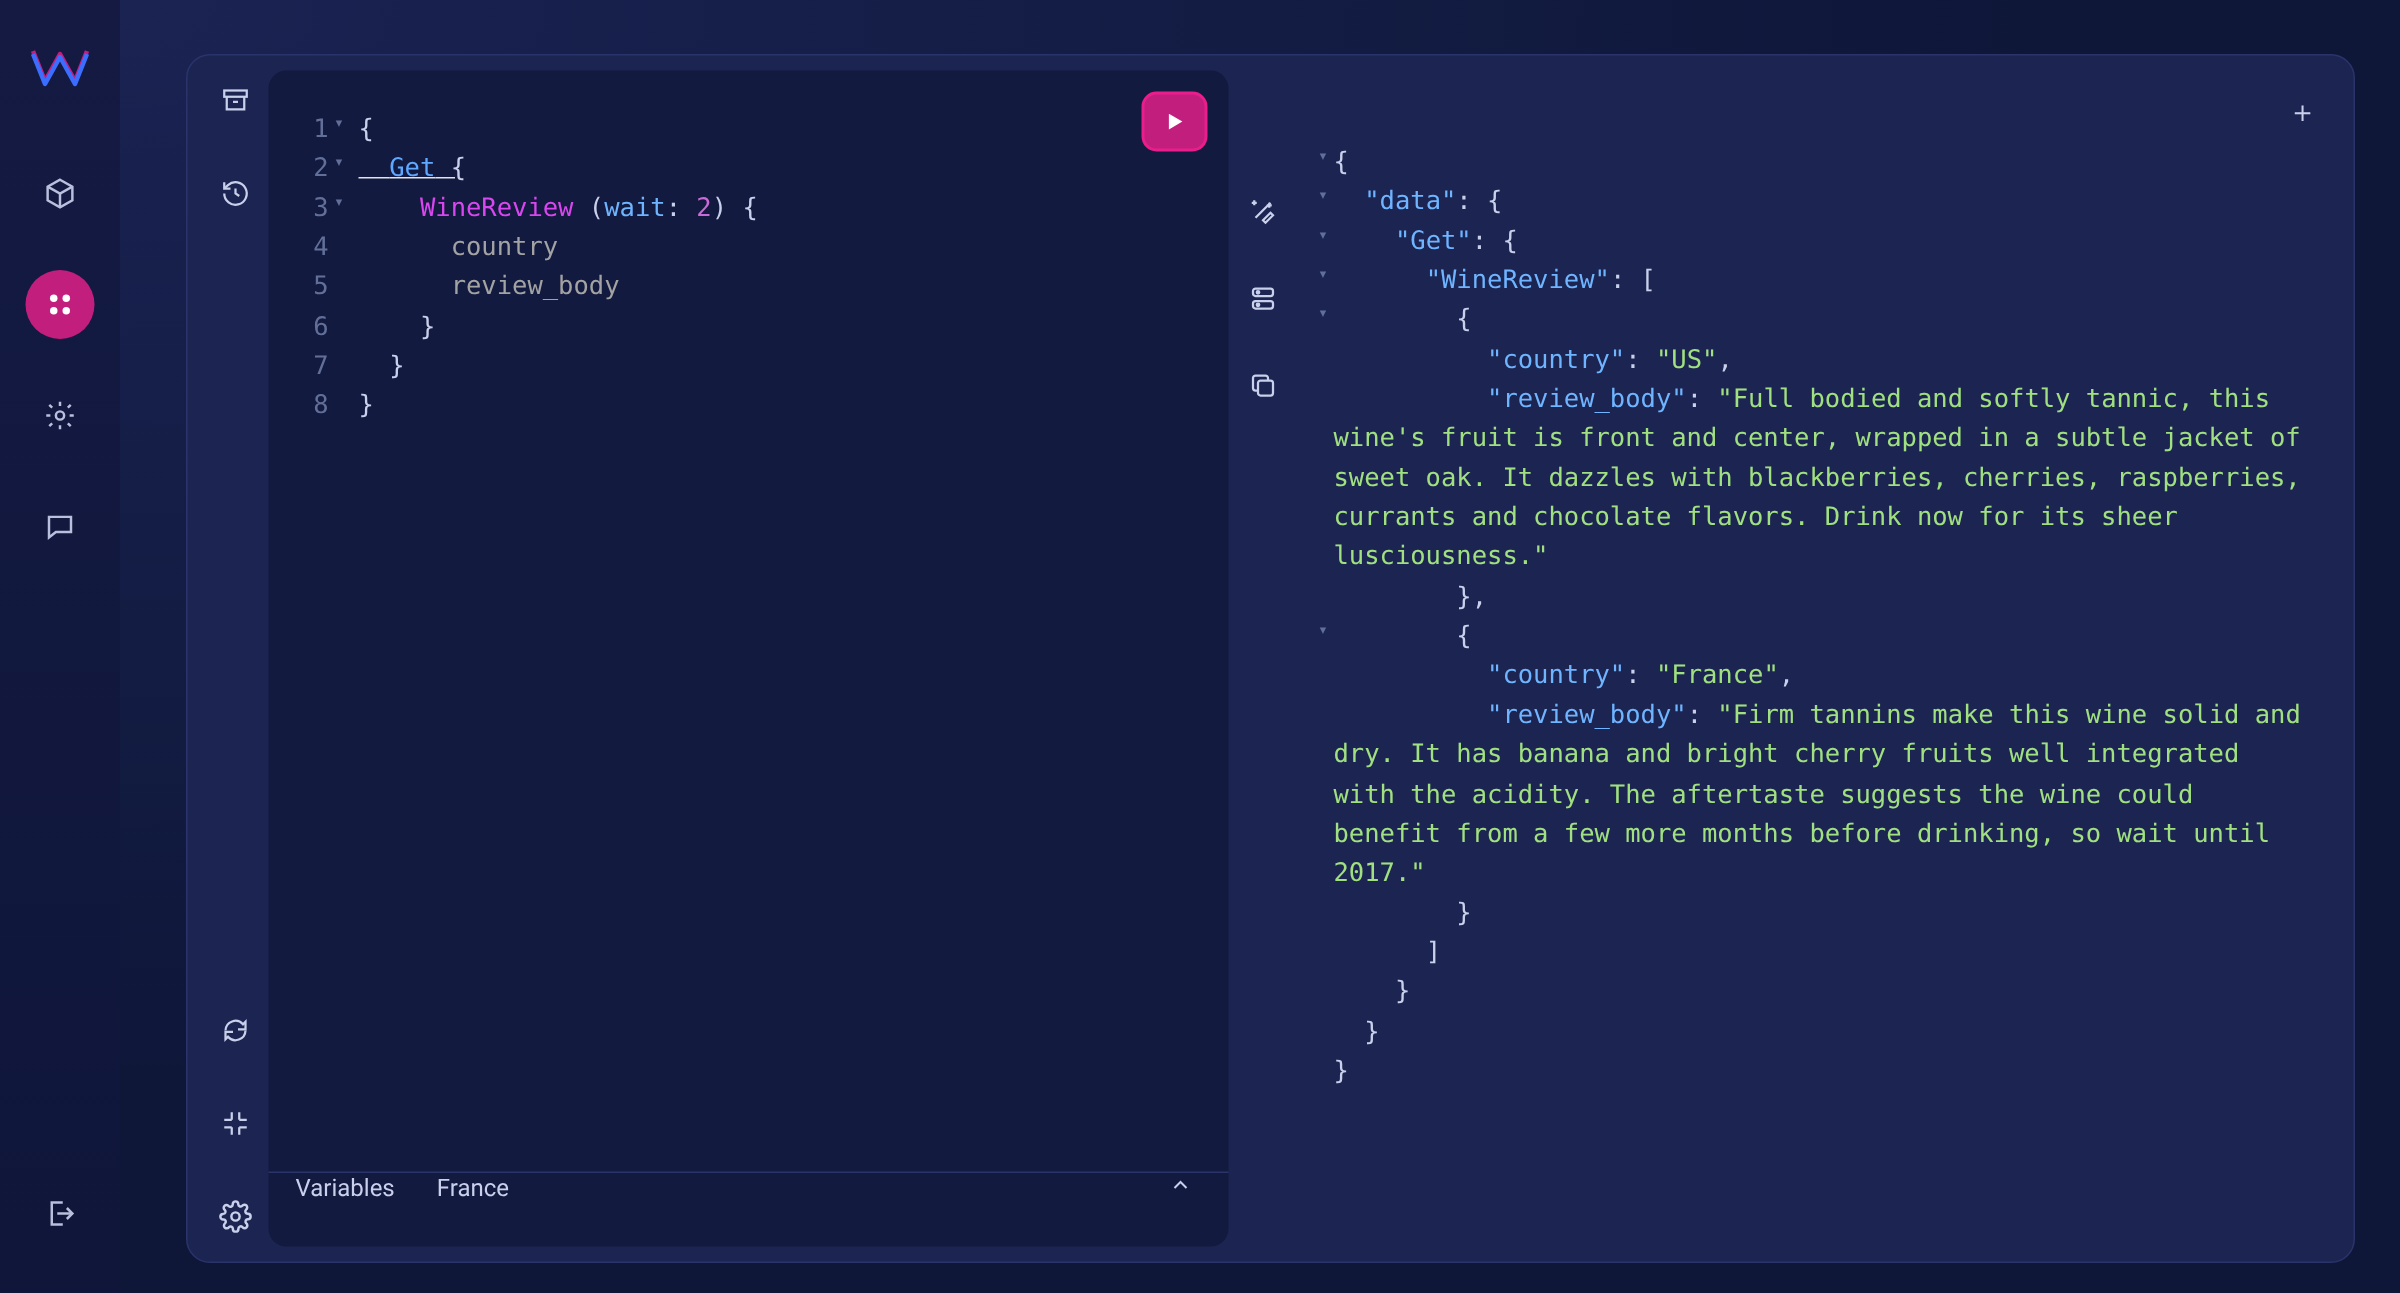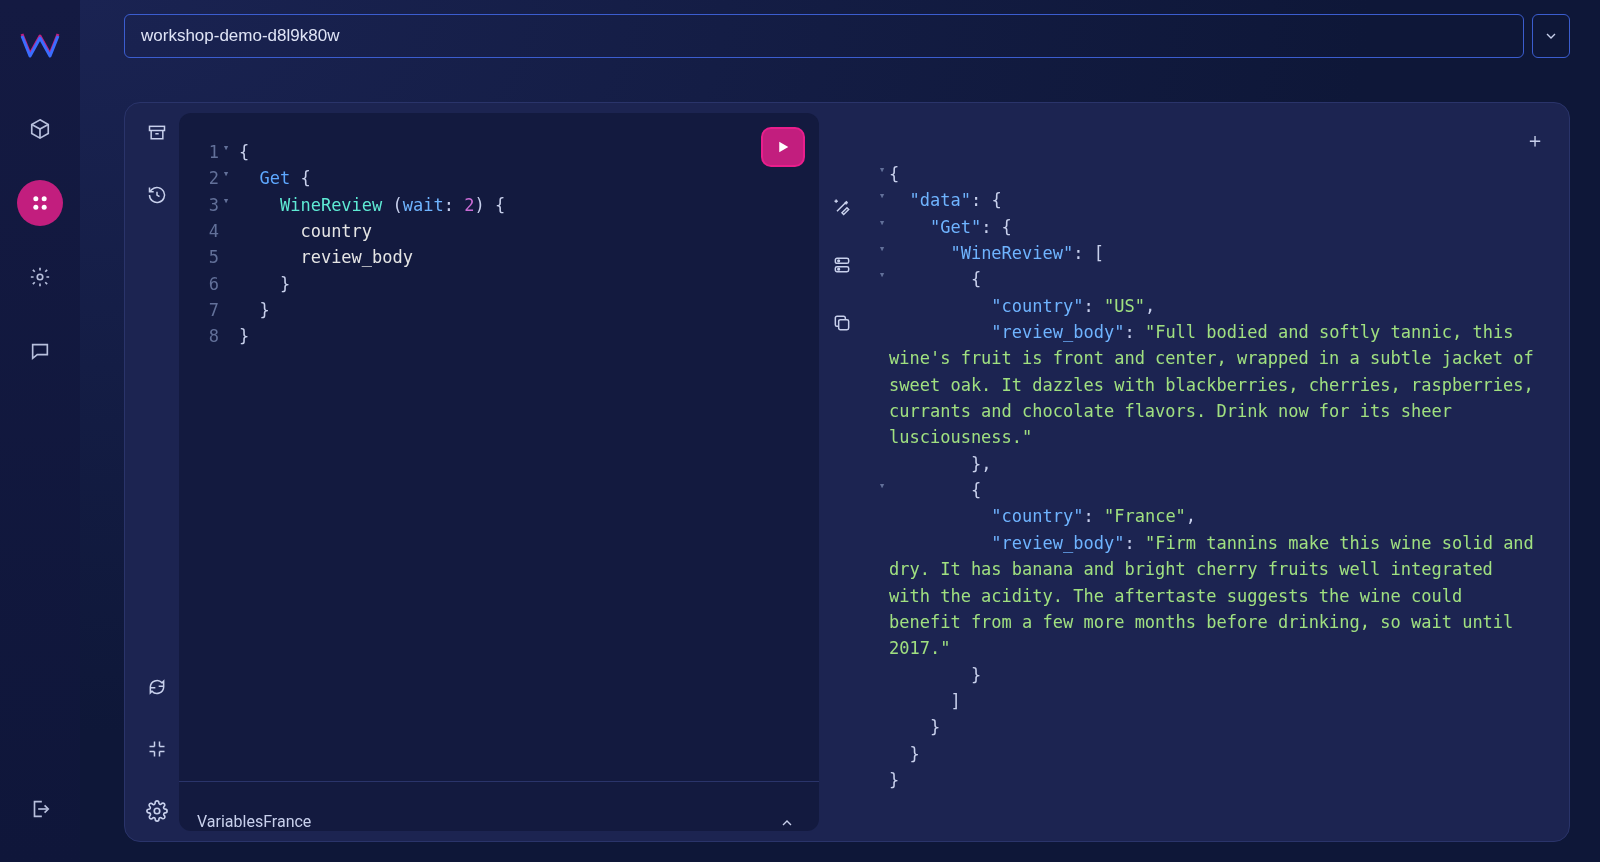--- a/index.html
+++ b/index.html
@@ -90,28 +90,28 @@
   }
   .code-area {
     flex:1;overflow:auto;
     font-family: ui-monospace, SFMono-Regular, Menlo, Consolas, monospace;
     font-size:17px;line-height:1.55;
     padding:4px 18px 10px 14px;
   }
   .code-line { display:flex;white-space:pre; }
   .ln { width:26px;text-align:right;color:#627099;user-select:none; }
   .fold { width:14px;color:#627099;text-align:center;font-size:11px;user-select:none; }
-  .cl { color:#5eead4; }
+  .cl { color:#d946ef; }
   .kw { color:#5ea8ff; }
-  .fld { color:#e5e5e5; }
+  .fld { color:#a3a3a3; }
   .arg { color:#6fb4ff; }
   .num { color:#c96bd4; }
   .editor-bottombar {
     height:50px;border-top:1px solid #2a346a;
-    display:flex;align-items:flex-end;padding:0 18px;color:#c8d0ec;
+    display:flex;align-items:flex-start;padding:0 18px;gap:28px;color:#c8d0ec;
   }
   .editor-bottombar .tab { cursor:pointer;font-size:16px; }
   .editor-bottombar .chev { margin-left:auto;margin-right:6px;cursor:pointer; }
   
   .mid-col {
     width:46px;display:flex;flex-direction:column;align-items:center;
     padding-top:80px;gap:30px;color:#c8d0ec;
   }
   
   .results {
@@ -177,28 +177,20 @@
         <svg width="22" height="22" viewBox="0 0 24 24" fill="none" stroke="currentColor" stroke-width="1.8">
             <path d="M14 4h-8v16h8"></path>
             <path d="M10 12h10"></path>
             <path d="M17 8l4 4-4 4"></path>
           </svg>
       </div>
     </div>
   </div>
 
   <div class="main">
-    <div class="topbar">
-      <input class="context-input" value="workshop-demo-d8l9k80w" style="">
-      <div class="context-dd">
-        <svg width="16" height="16" viewBox="0 0 24 24" fill="none" stroke="currentColor" stroke-width="2">
-            <path d="M6 9l6 6 6-6"></path>
-          </svg>
-      </div>
-    </div>
 
     <div class="workspace">
 
       <div class="tool-col">
         <div class="tool-btn">
           <svg width="20" height="20" viewBox="0 0 24 24" fill="none" stroke="currentColor" stroke-width="1.8">
               <rect x="3" y="4" width="18" height="5"></rect>
               <path d="M5 9v10h14V9"></path>
               <path d="M10 13h4"></path>
             </svg>
@@ -231,21 +223,21 @@
       </div>
 
       <div class="editor">
         <div class="run-btn">
           <svg width="18" height="18" viewBox="0 0 24 24" fill="currentColor">
               <path d="M7 5v14l12-7z"></path>
             </svg>
         </div>
         <div class="code-area" id="code-area">
             <div class="code-line"><span class="ln">1</span><span class="fold">▾</span><span style="padding-left: 6px;"><span class="pn">{</span></span></div>
-            <div class="code-line"><span class="ln">2</span><span class="fold">▾</span><span style="padding-left: 6px;"><span class="pn">  </span><span class="kw">Get</span><span class="pn"> {</span></span></div>
+            <div class="code-line"><span class="ln">2</span><span class="fold">▾</span><span style="padding-left: 6px; text-decoration: underline;"><span class="pn">  </span><span class="kw">Get</span><span class="pn"> {</span></span></div>
             <div class="code-line"><span class="ln">3</span><span class="fold">▾</span><span style="padding-left: 6px;"><span class="pn">    </span><span class="cl">WineReview</span><span class="pn"> (</span><span class="arg">wait</span><span class="pn">: </span><span class="num">2</span><span class="pn">) {</span></span></div>
             <div class="code-line"><span class="ln">4</span><span class="fold"></span><span style="padding-left: 6px;"><span class="pn">      </span><span class="fld">country</span></span></div>
             <div class="code-line"><span class="ln">5</span><span class="fold"></span><span style="padding-left: 6px; text-align: center;"><span class="pn">      </span><span class="fld">review_body</span></span></div>
             <div class="code-line"><span class="ln">6</span><span class="fold"></span><span style="padding-left: 6px;"><span class="pn">    }</span></span></div>
             <div class="code-line"><span class="ln">7</span><span class="fold"></span><span style="padding-left: 6px;"><span class="pn">  }</span></span></div>
             <div class="code-line"><span class="ln">8</span><span class="fold"></span><span style="padding-left: 6px;"><span class="pn">}</span></span></div>
           </div>
         <div class="editor-bottombar">
           <span class="tab">Variables</span>
           <span class="tab">France</span>

